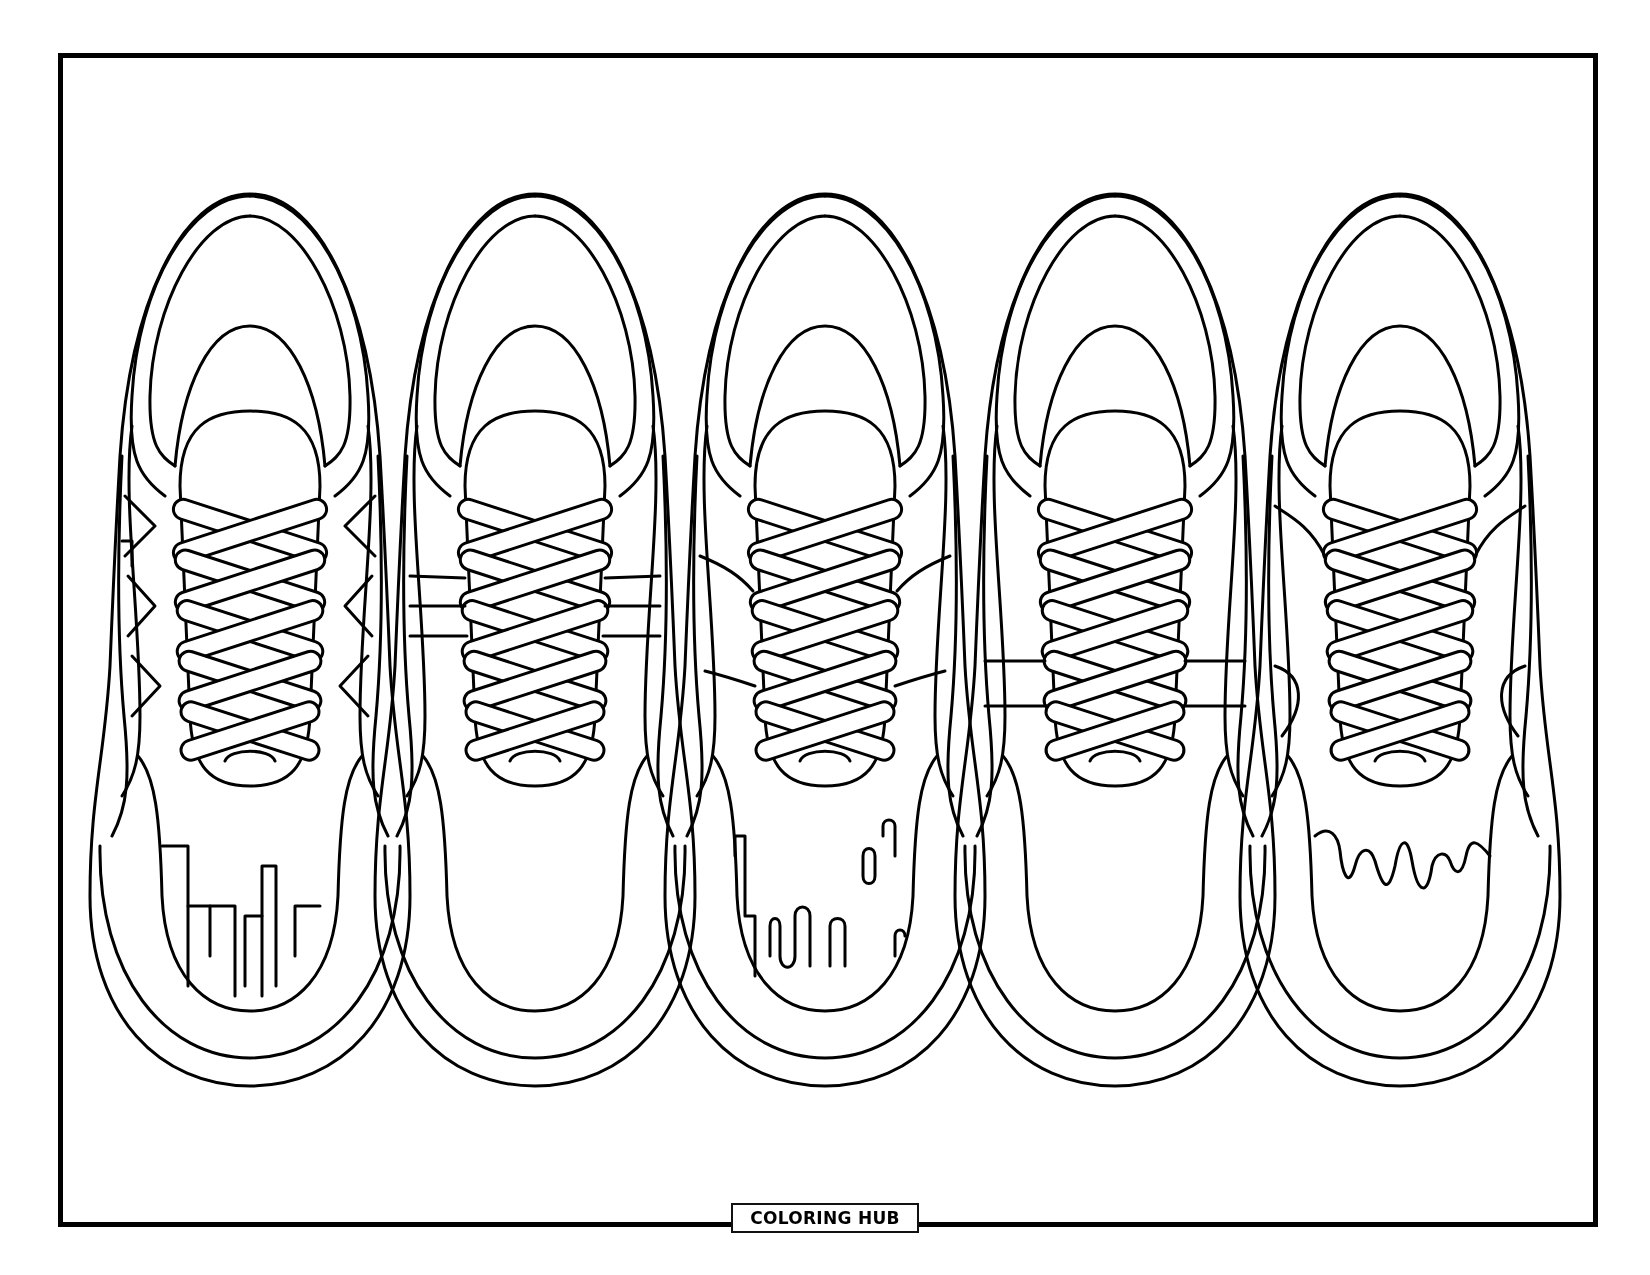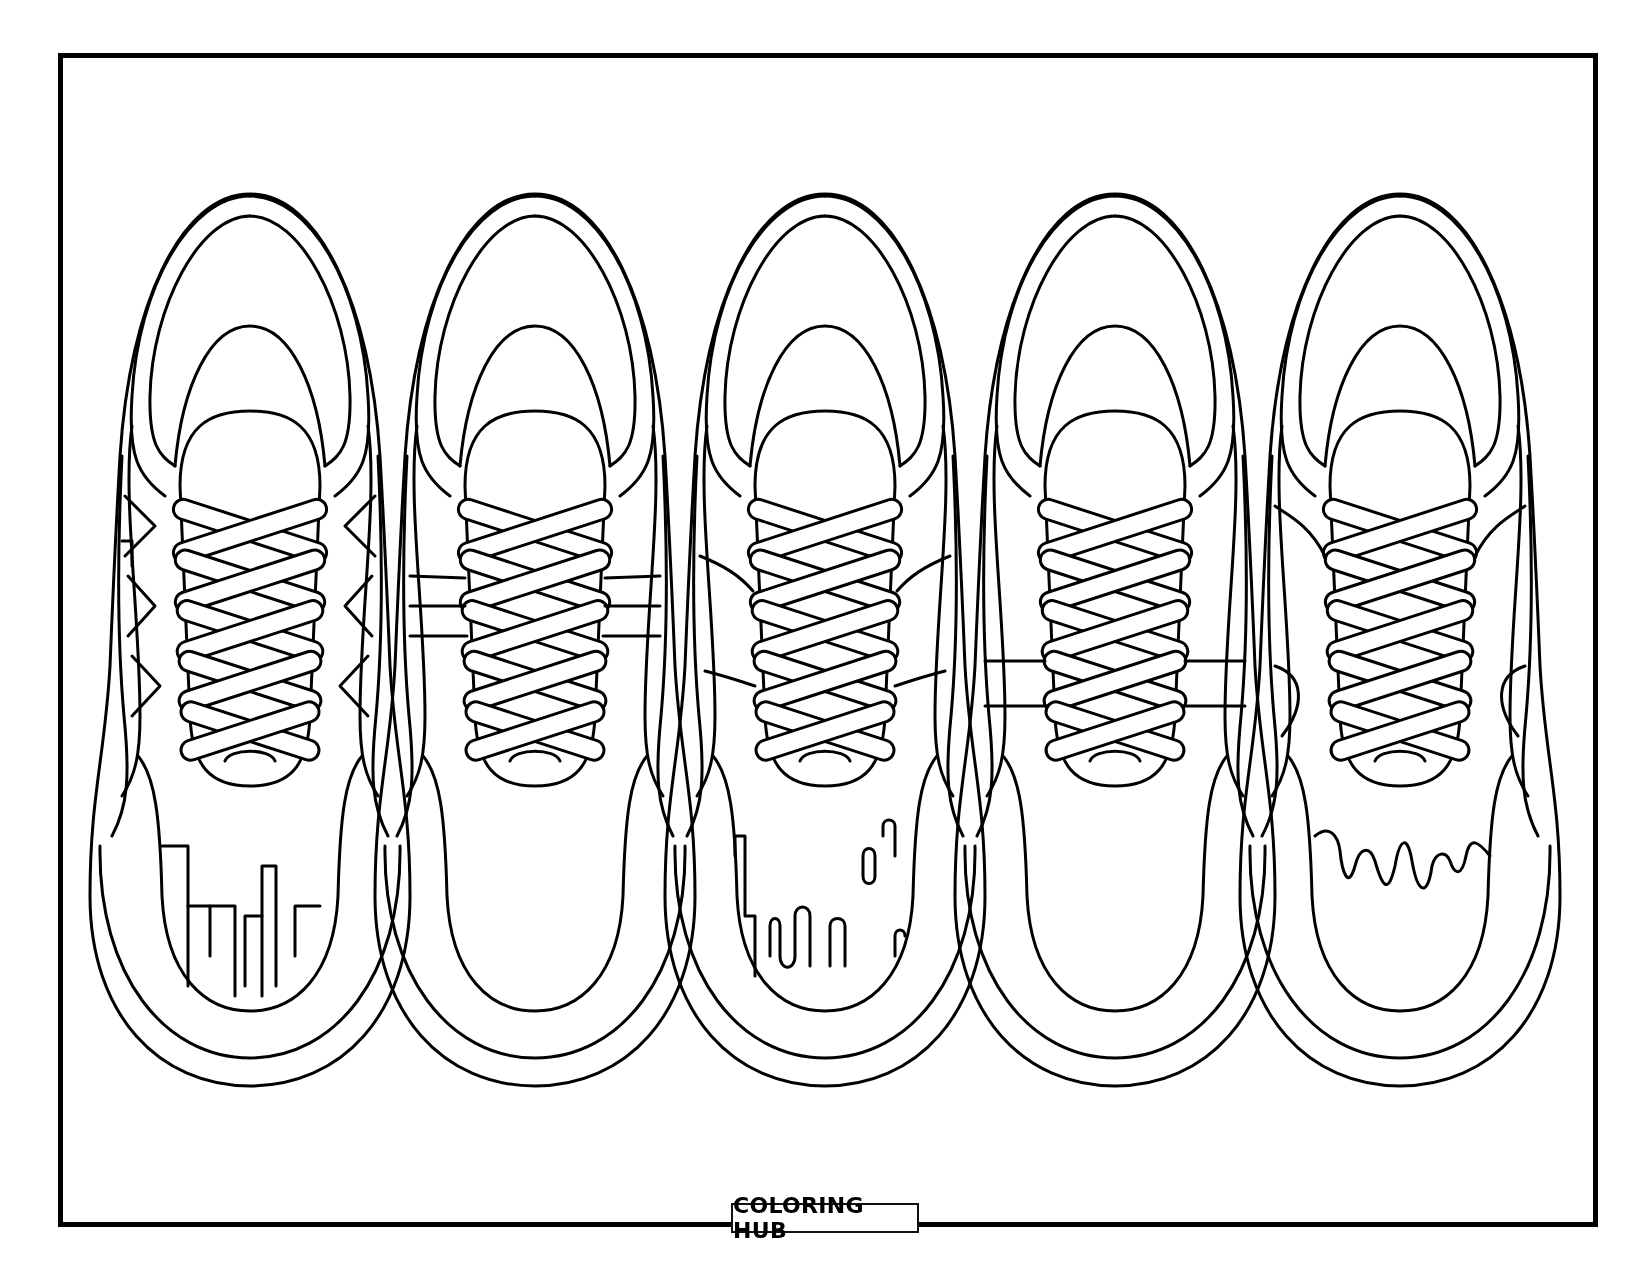--- a/index.html
+++ b/index.html
@@ -1,20 +1,20 @@
 <!DOCTYPE html>
 <html><head>
 <meta charset="utf-8">
 <style>
   html,body{margin:0;padding:0;background:#fff;}
   body{width:1650px;height:1275px;position:relative;overflow:hidden;font-family:"DejaVu Sans",sans-serif;}
   #page-frame{position:absolute;left:58px;top:53px;width:1530px;height:1164px;border:5px solid #000;box-sizing:content-box;}
   #art{position:absolute;left:0;top:0;width:1650px;height:1275px;}
   #badge{position:absolute;left:731px;top:1203px;width:188px;height:30px;background:#fff;border:2px solid #111;display:flex;align-items:center;justify-content:center;box-sizing:border-box;}
-  #badge span{font-family:"DejaVu Sans",sans-serif;font-weight:bold;font-size:22px;letter-spacing:0.3px;color:#000;}
+  #badge span{font-family:"DejaVu Sans",sans-serif;font-weight:bold;font-size:17px;letter-spacing:0.3px;color:#000;}
   svg .ln{fill:none;stroke:#000;stroke-width:3;stroke-linejoin:round;stroke-linecap:round;}
   svg .fw{fill:#fff;stroke:#000;stroke-width:3;stroke-linejoin:round;}
 </style>
 </head>
 <body>
 
 <div id="page-frame"></div>
 
 <svg id="art" viewBox="0 0 1650 1275">
   <defs>

